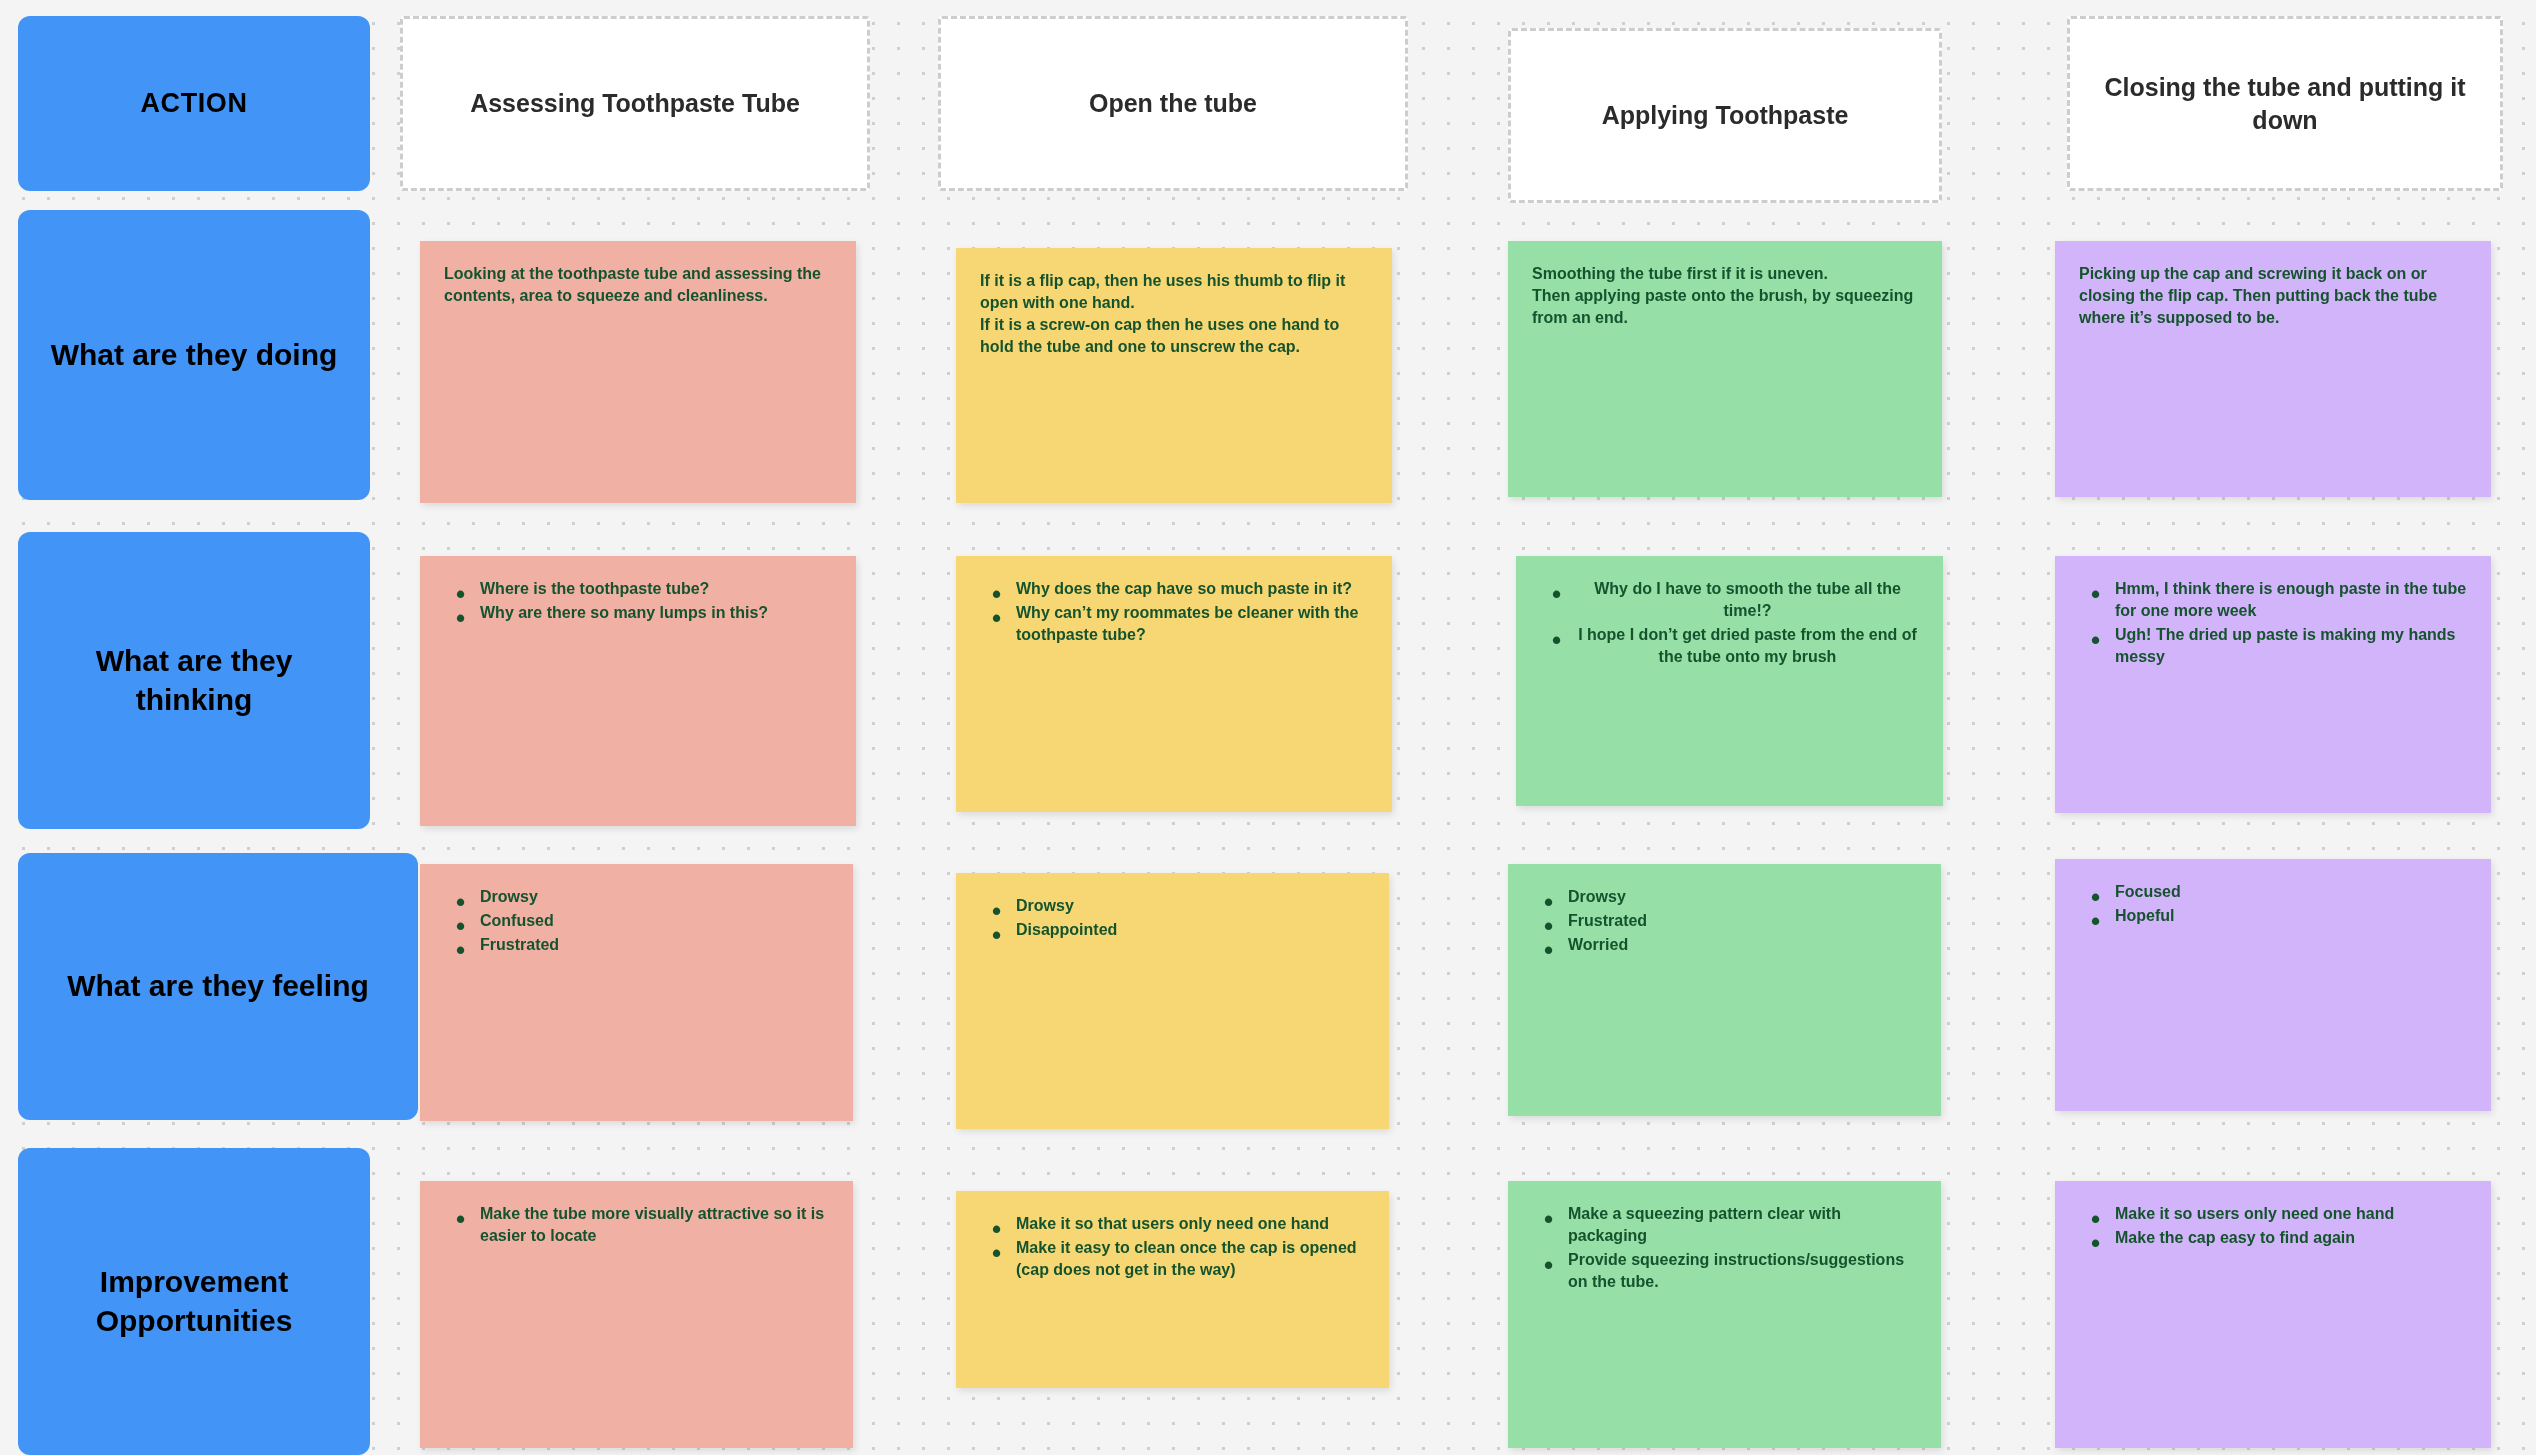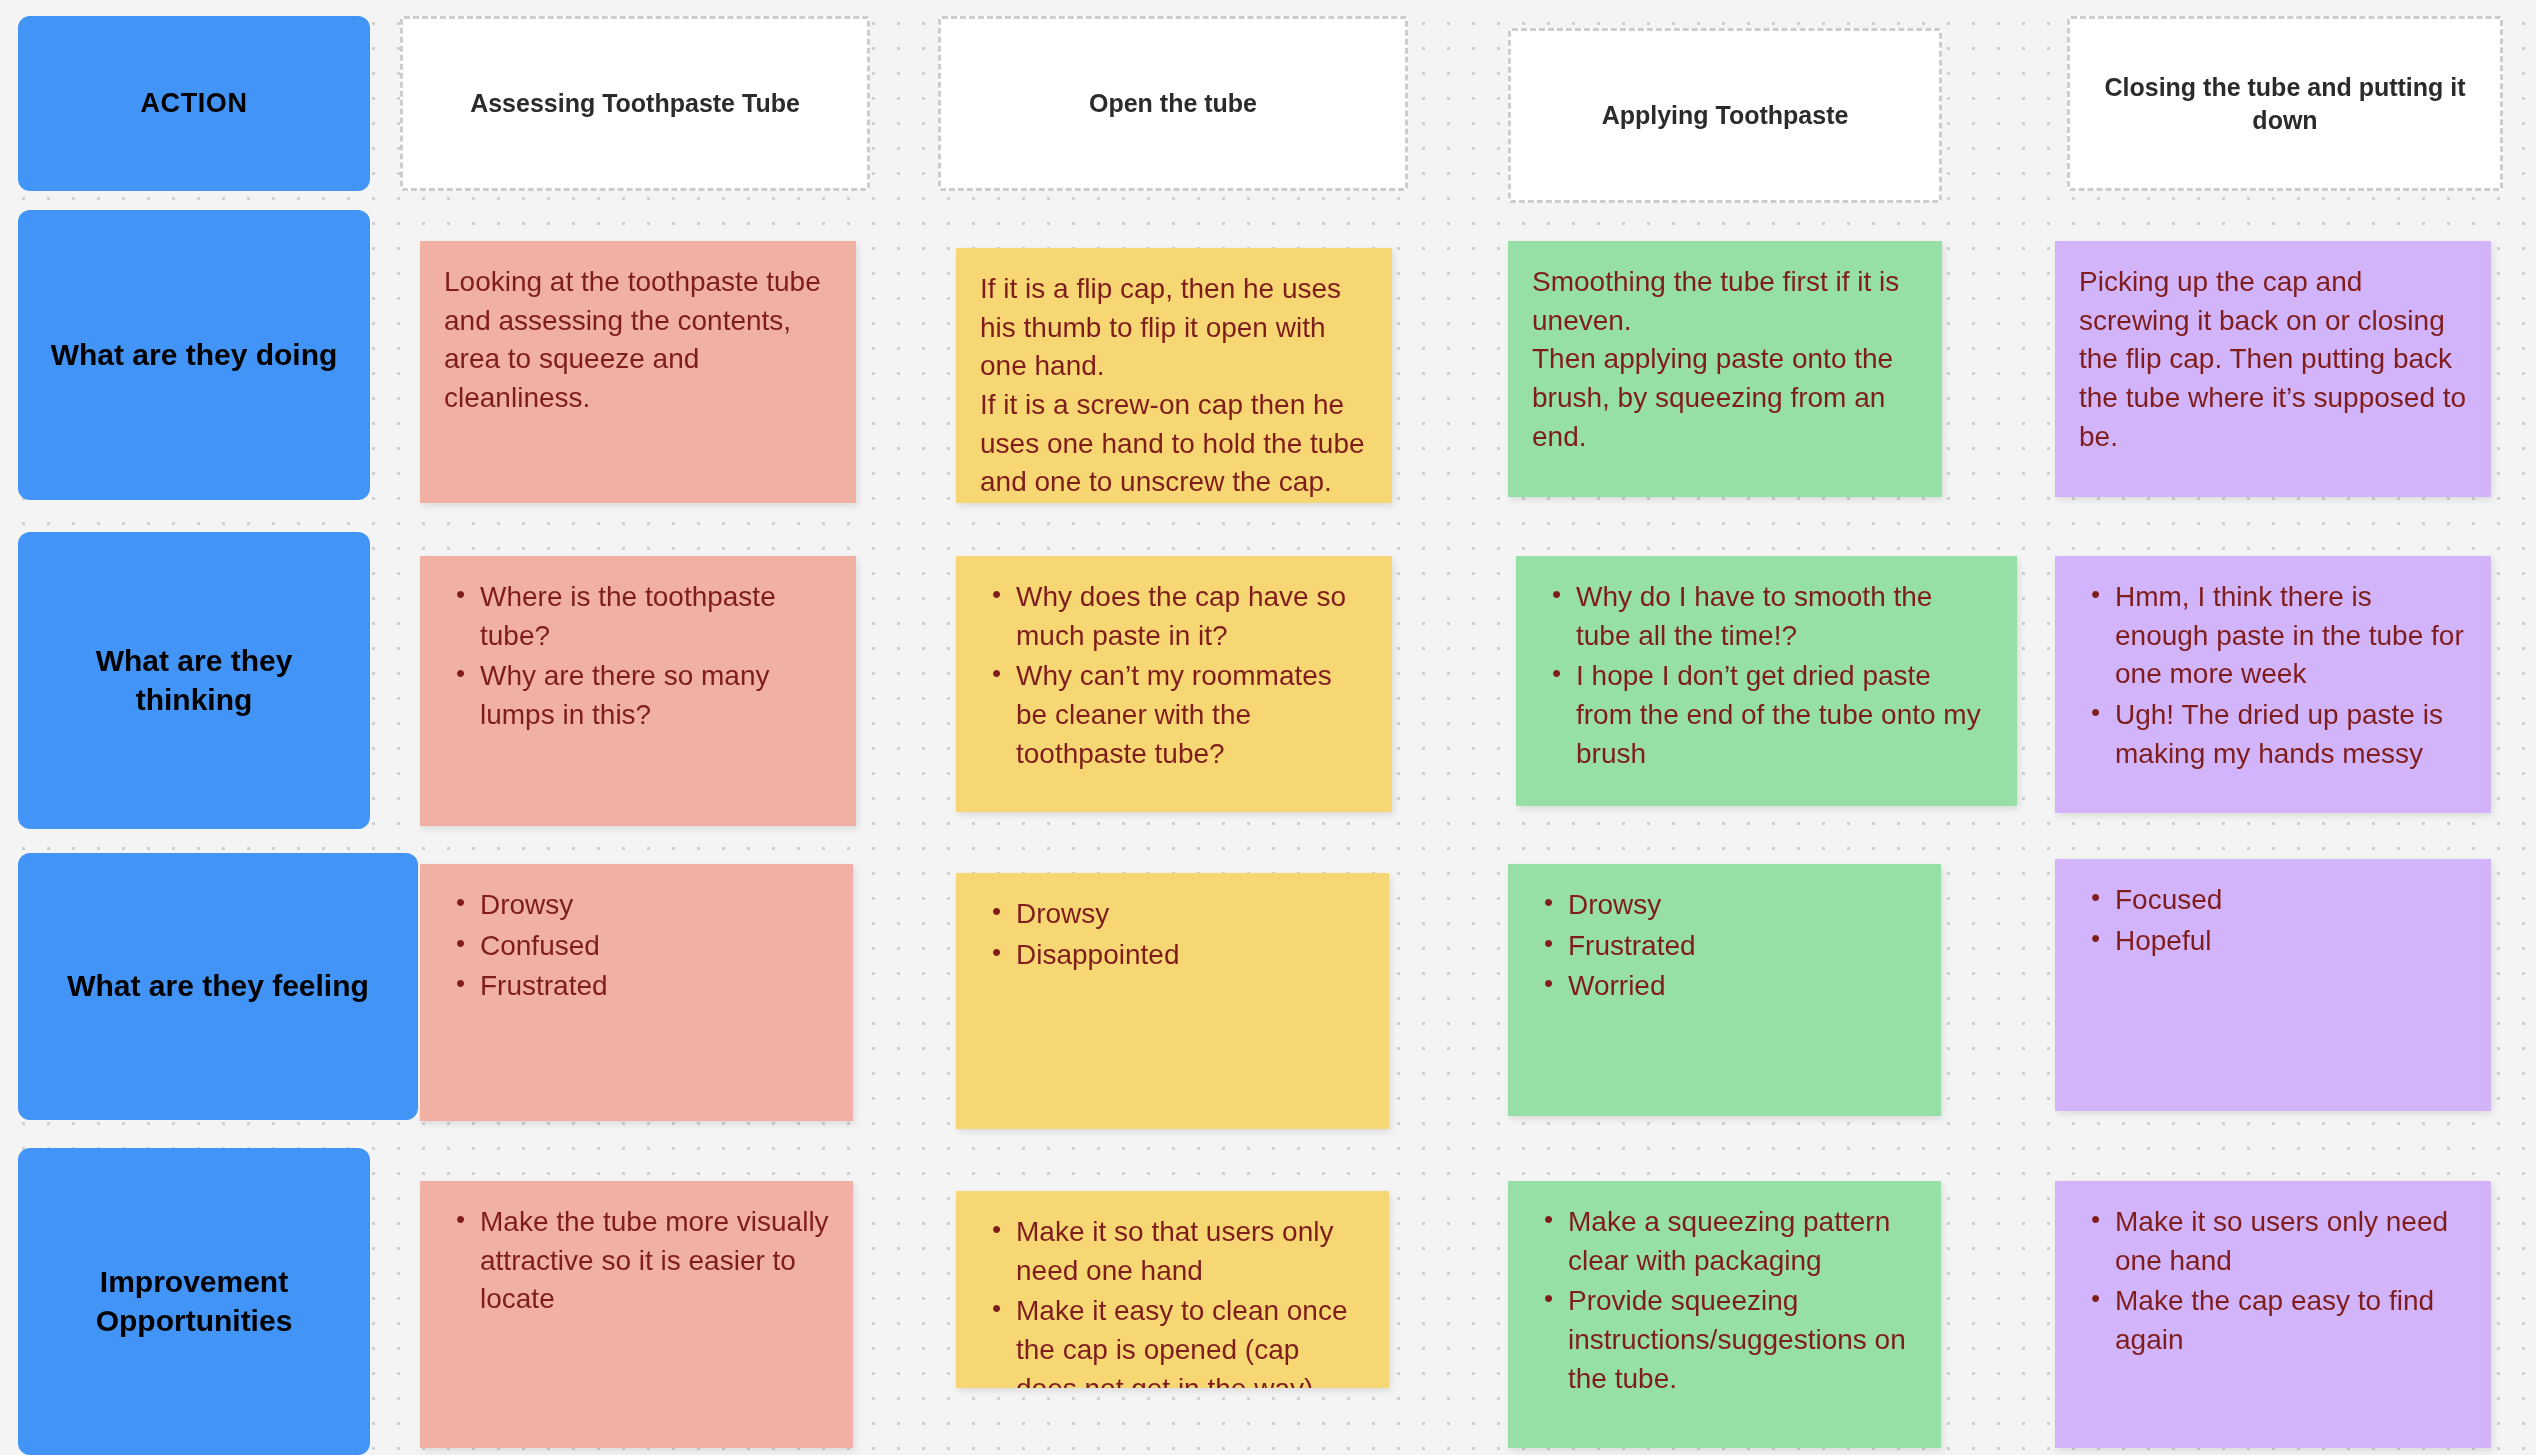--- a/index.html
+++ b/index.html
@@ -57,23 +57,23 @@
     color: #2b2b2b;
     font-weight: 700;
     font-size: 25px;
     line-height: 1.32;
     padding: 10px 22px;
   }
 
   
   .note {
     box-shadow: 2px 3px 7px rgba(0,0,0,0.10);
-    color: #7f1d1d;
-    font-weight: 400;
-    font-size: 28px;
+    color: #14532d;
+    font-weight: 700;
+    font-size: 16px;
     line-height: 1.38;
     padding: 22px 24px 20px 24px;
     overflow: hidden;
   }
   .note.pink   { background: #f0b0a4; }
   .note.yellow { background: #f7d773; }
   .note.green  { background: #96dfa6; }
   .note.purple { background: #d2b4fb; }
 
   .note p { margin: 0; }
@@ -128,21 +128,21 @@
         <li>Where is the toothpaste tube?</li>
         <li>Why are there so many lumps in this?</li>
       </ul>
     </div>
     <div class="cell note yellow" style="left: 956px; top: 556px; width: 436px; height: 256px;">
       <ul>
         <li>Why does the cap have so much paste in it?</li>
         <li>Why can’t my roommates be cleaner with the toothpaste tube?</li>
       </ul>
     </div>
-    <div class="cell note green" style="left: 1516px; top: 556px; width: 501px; height: 250px;">
+    <div class="cell note green" style="left: 1516px; top: 556px; width: 427px; height: 250px; text-align: center;">
       <ul>
         <li>Why do I have to smooth the tube all the time!?</li>
         <li>I hope I don’t get dried paste from the end of the tube onto my brush</li>
       </ul>
     </div>
     <div class="cell note purple" style="left: 2055px; top: 556px; width: 436px; height: 257px;">
       <ul>
         <li>Hmm, I think there is enough paste in the tube for one more week</li>
         <li>Ugh! The dried up paste is making my hands messy</li>
       </ul>

